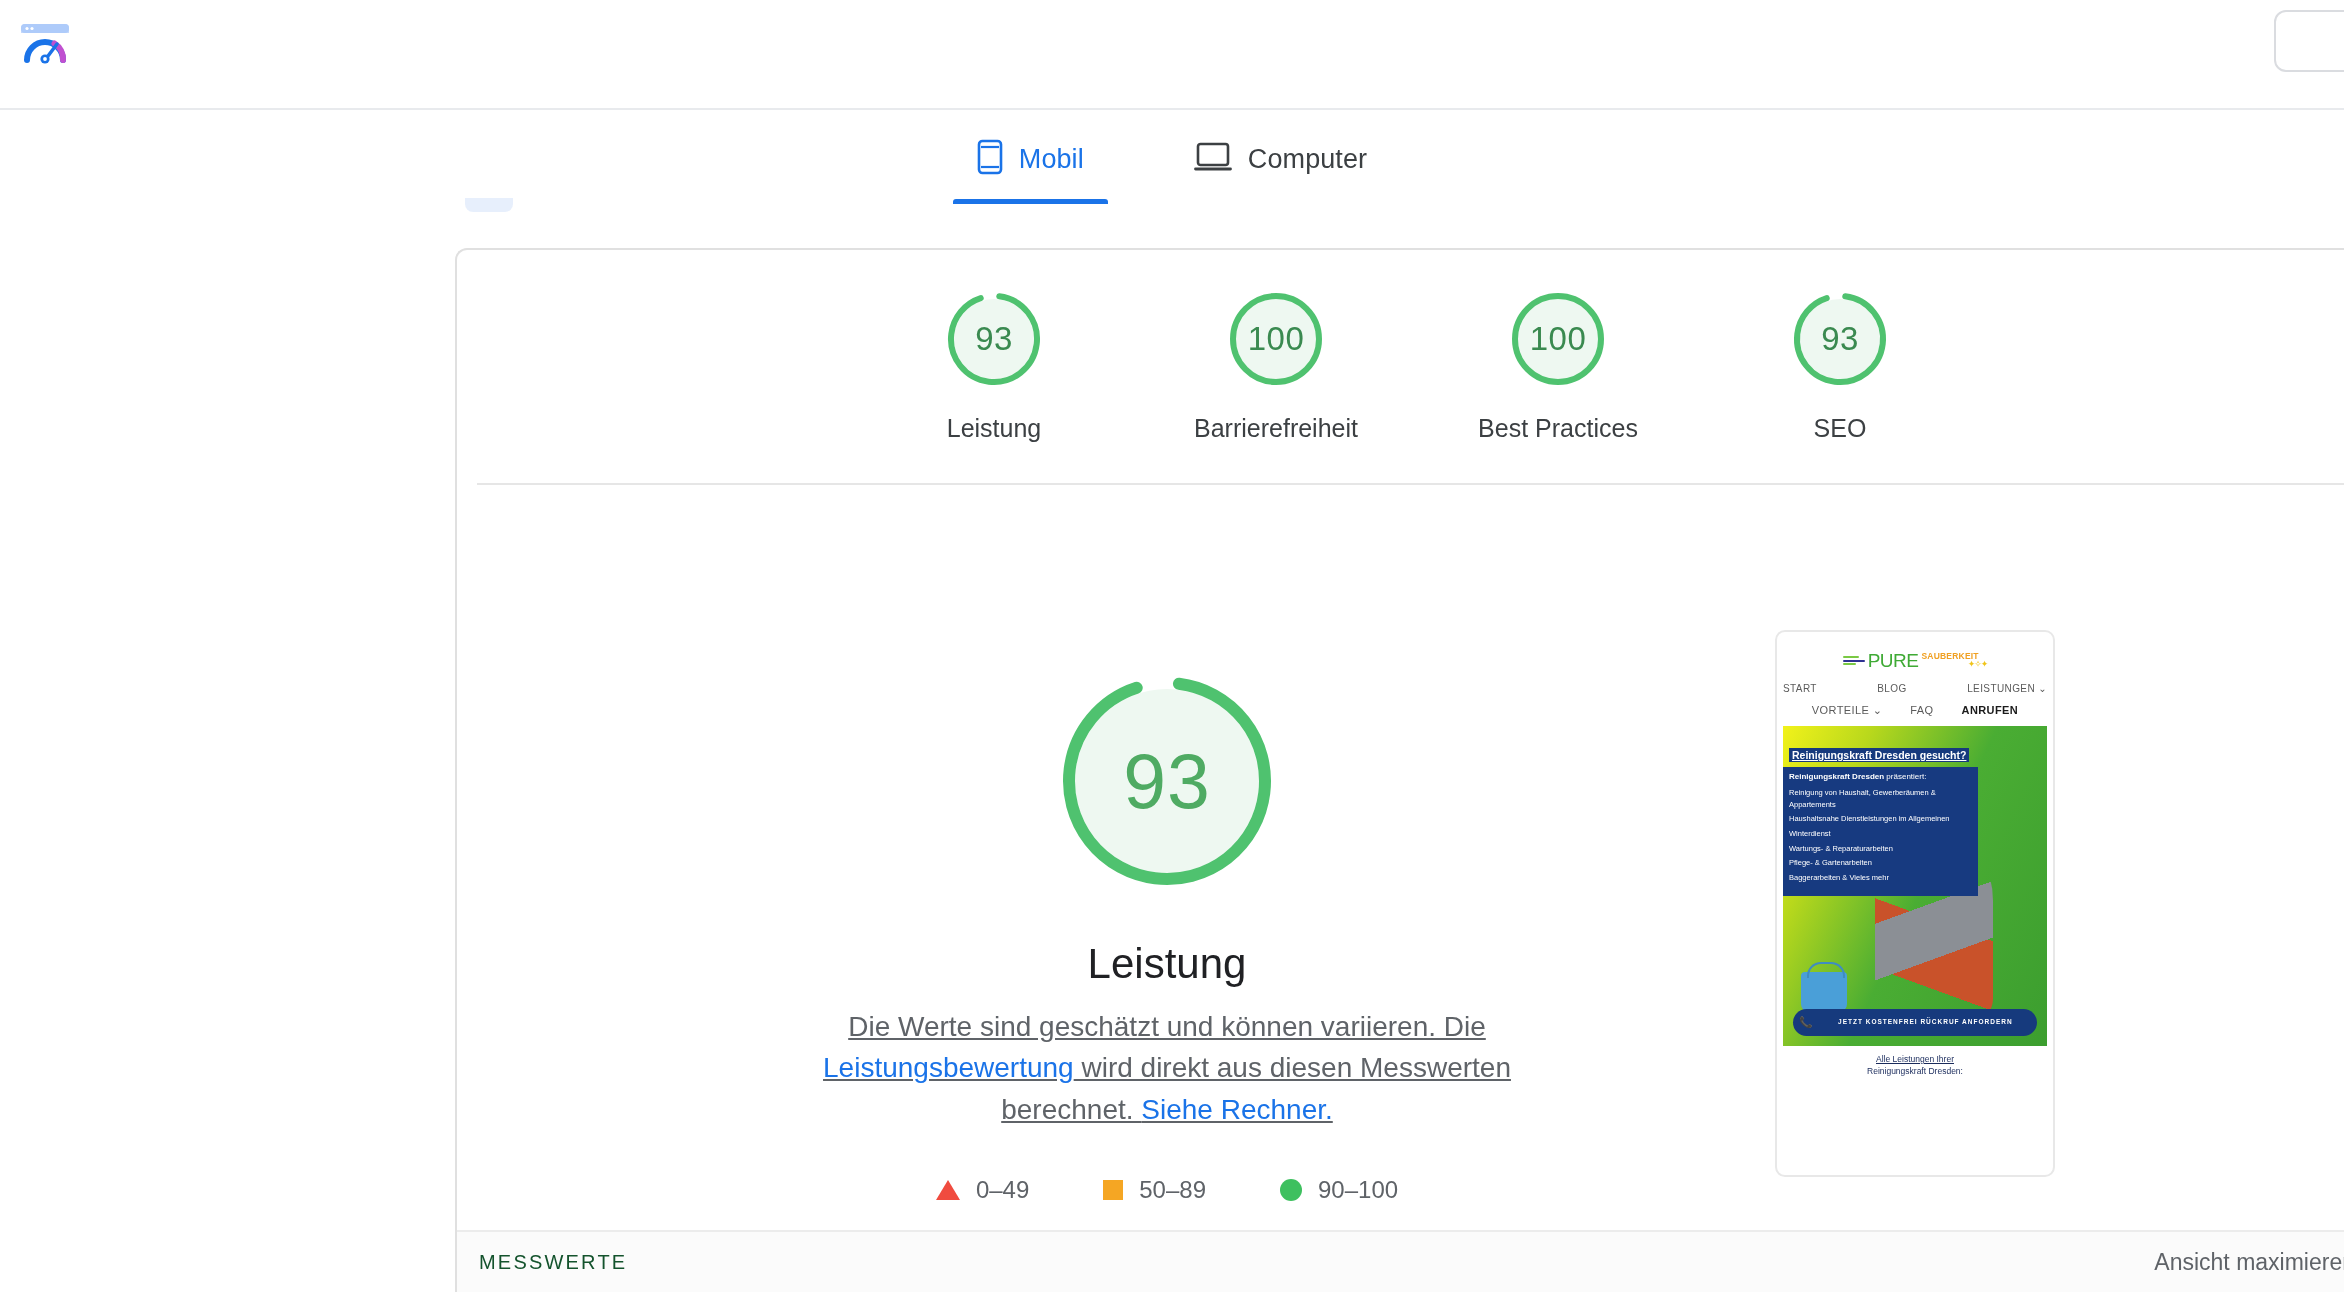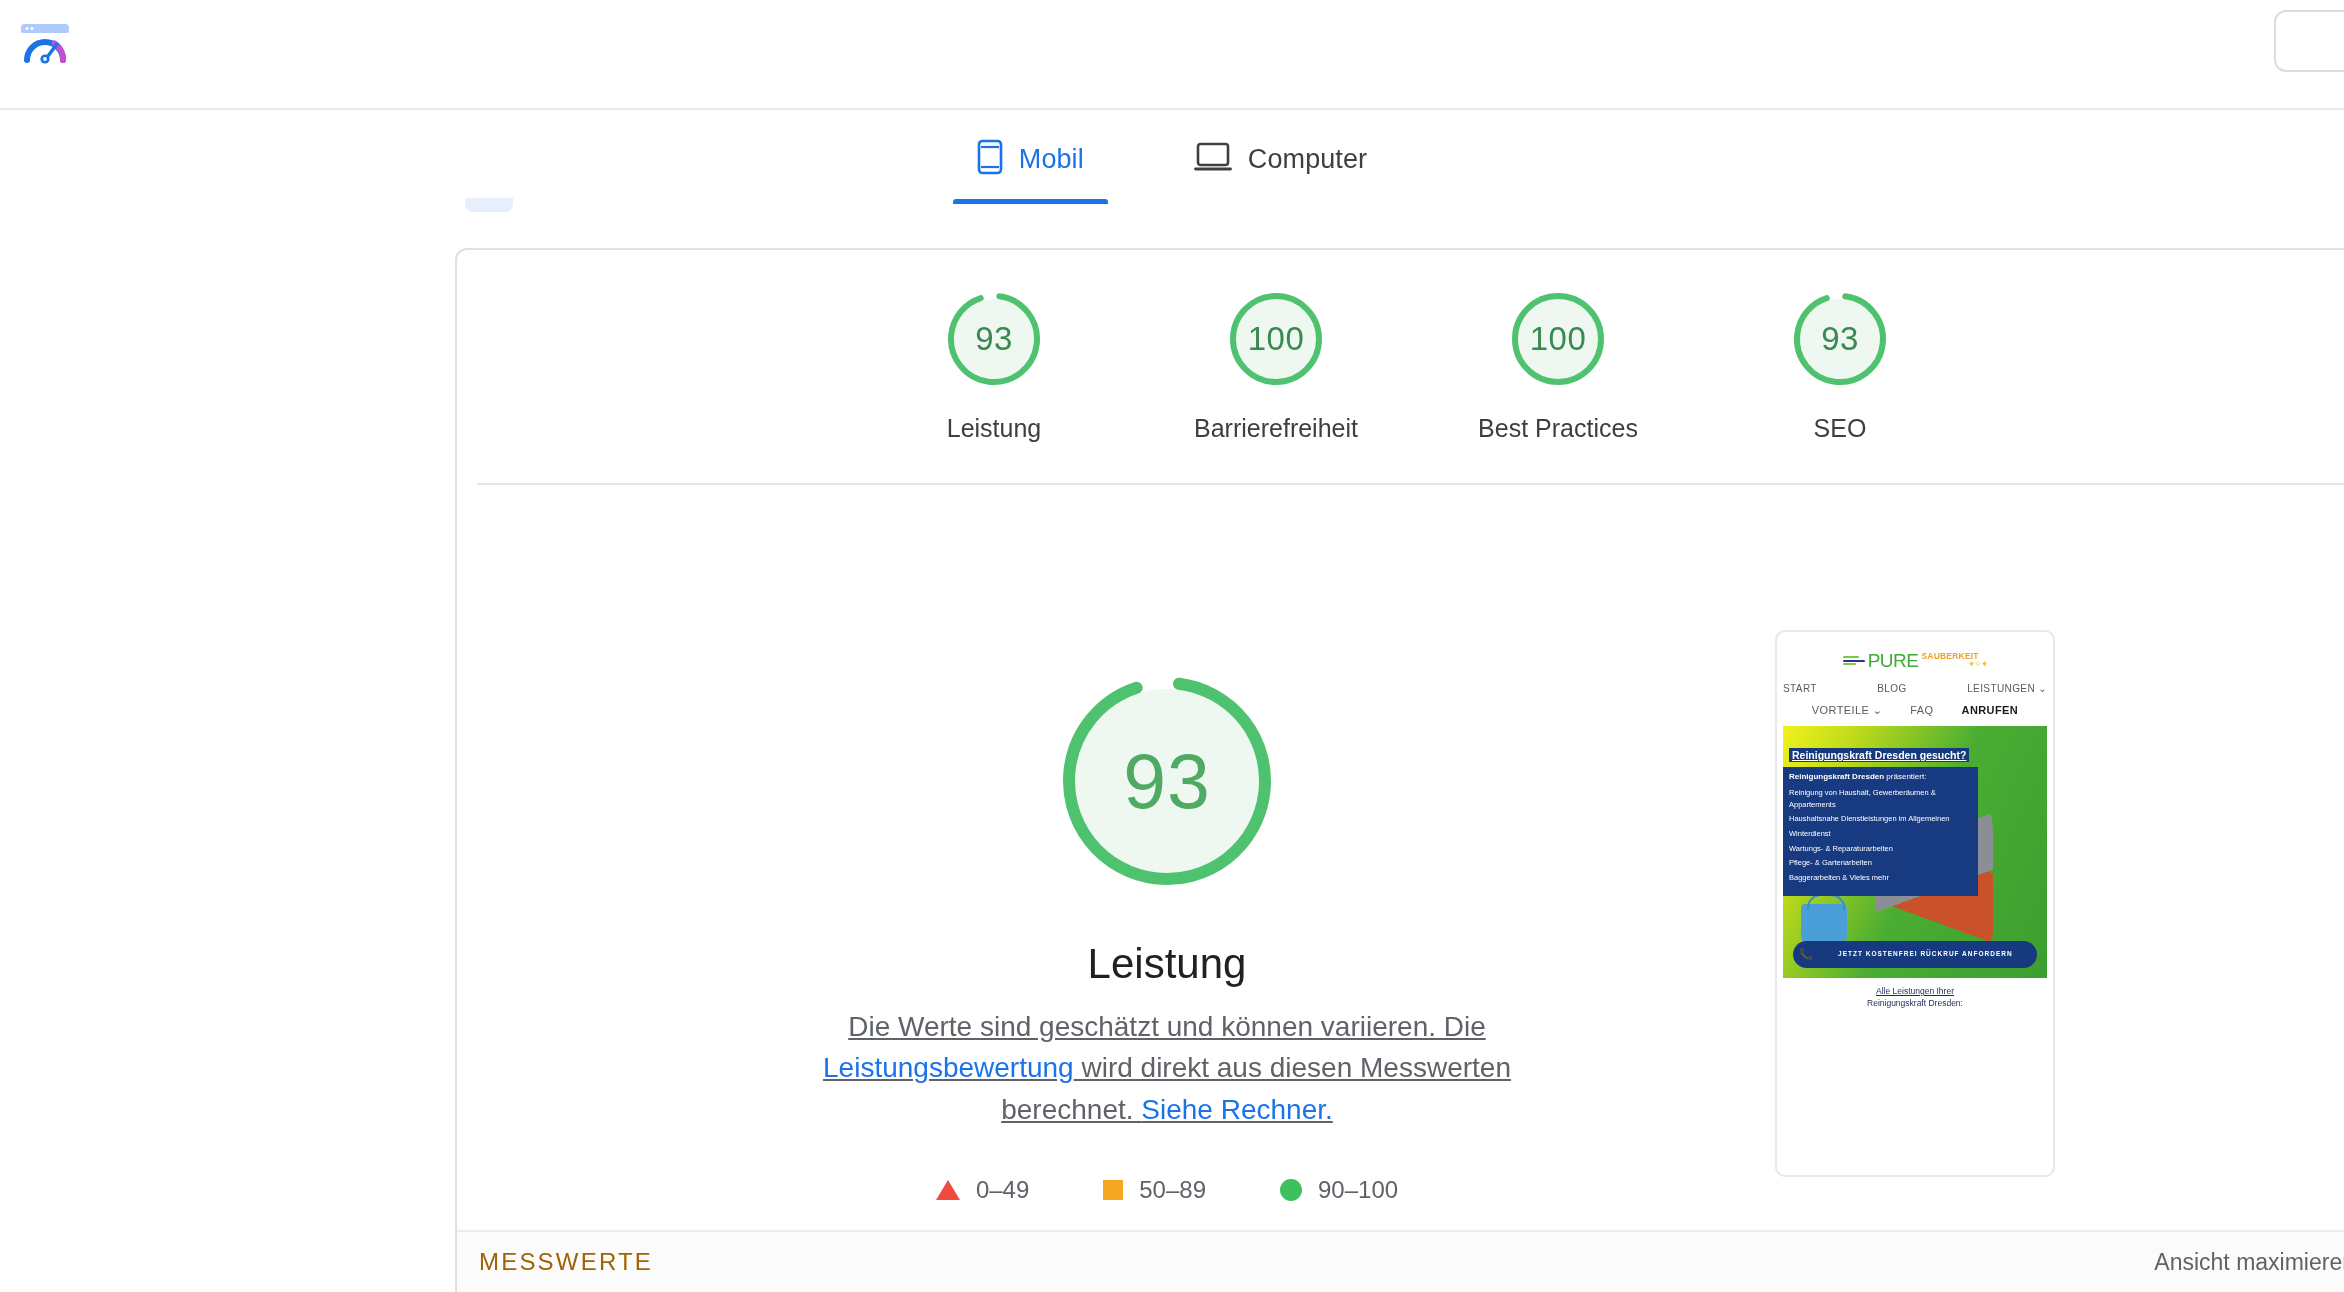--- a/index.html
+++ b/index.html
@@ -188,21 +188,21 @@
     font-size: 10px; color: #5a5a5a; letter-spacing: 0.4px;
     margin-top: 13px;
   }
   .th-nav2 {
     display: flex; justify-content: center; gap: 28px;
     font-size: 11px; color: #5a5a5a; letter-spacing: 0.4px;
     margin-top: 10px; margin-bottom: 9px;
   }
   .th-nav2 .bold { color: #1b1b1b; font-weight: 700; }
   .th-hero {
-    position: relative; height: 252px;
+    position: relative; height: 320px;
     background: linear-gradient(115deg,#f2f21a 0%, #b8d81c 22%, #4aad33 52%, #3c9e2f 100%);
     overflow: hidden;
   }
   .th-headline {
     position: absolute; left: 6px; top: 22px;
     background: #163a7d; color: #fff;
     font-size: 10.5px; font-weight: 600;
     padding: 1px 3px; text-decoration: underline;
     white-space: nowrap;
   }
@@ -256,21 +256,21 @@
   
   .card-bottom {
     position: absolute; left: 0; bottom: 0;
     width: 1920px; height: 62px;
     border-top: 2px solid #ececec;
     background: #fbfbfb;
     display: flex; align-items: center; justify-content: space-between;
     padding: 0 22px 0 22px;
   }
   .messwerte {
-    font-size: 24px; color: #a16207; letter-spacing: 2.2px;
+    font-size: 20px; color: #14532d; letter-spacing: 2.2px;
   }
   .maximize {
     font-size: 23px; color: #5f6368;
   }
 </style>
 </head>
 <body>
 
 <div class="header">
   <div class="brand">

